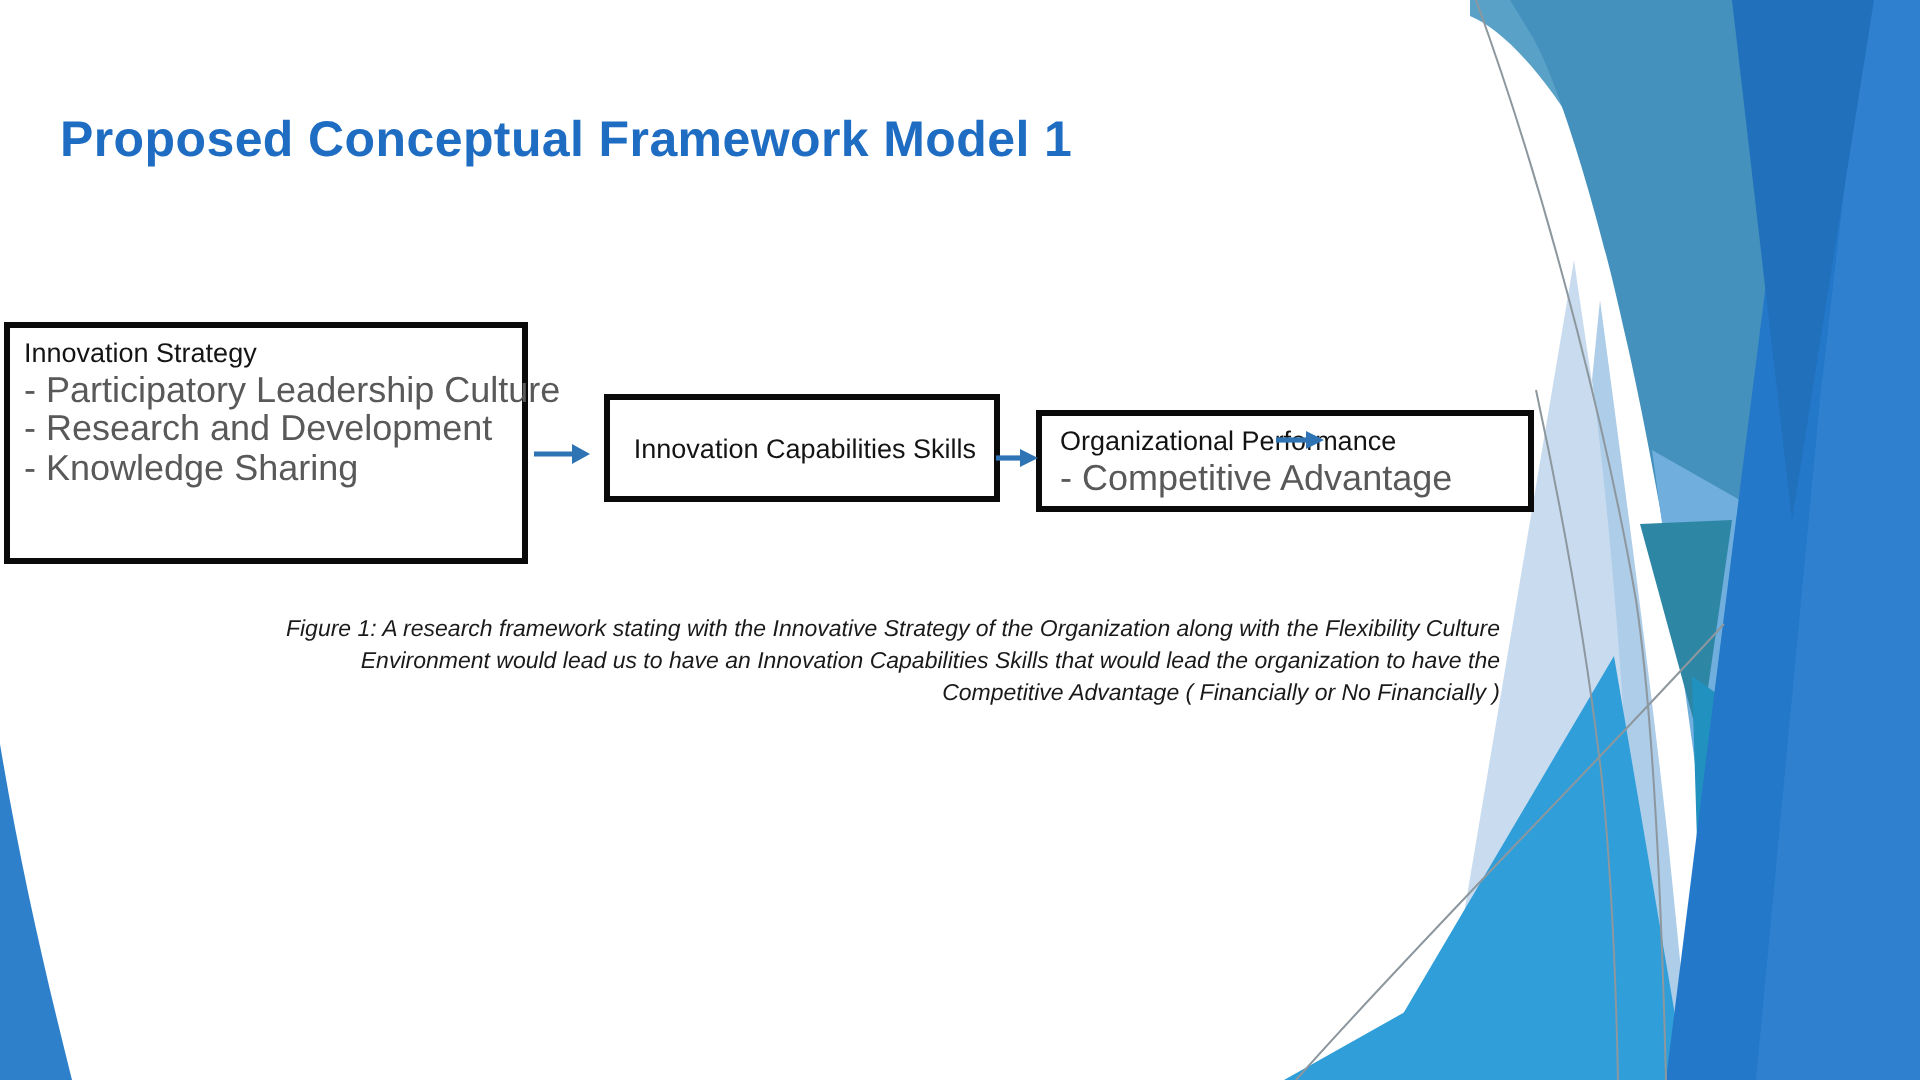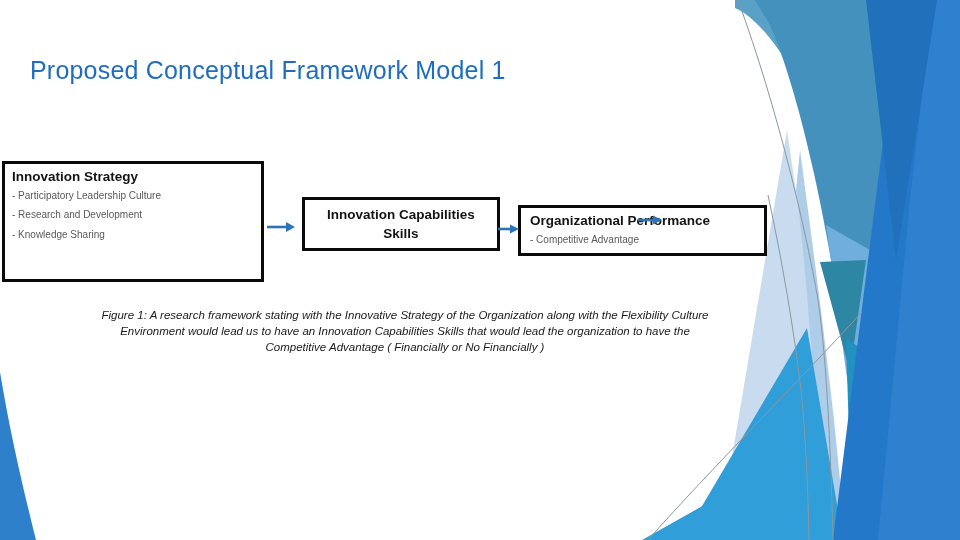--- a/index.html
+++ b/index.html
@@ -3,40 +3,40 @@
 <meta charset="utf-8">
 <style>
   html,body{margin:0;padding:0;background:#222;}
   .slide{
     position:relative;width:960px;height:540px;background:#ffffff;
     overflow:hidden;font-family:"Liberation Sans","DejaVu Sans",sans-serif;
   }
   .bg{position:absolute;top:0;left:0;width:960px;height:540px;z-index:0;}
   .title{
     position:absolute;left:30px;top:56px;margin:0;z-index:2;
-    font-size:25px;font-weight:normal;color:#1E6DC2;letter-spacing:.2px;
+    font-size:25px;font-weight:bold;color:#1E6DC2;letter-spacing:.2px;
   }
   .box{
     position:absolute;z-index:2;background:#ffffff;
     border:3px solid #0a0a0a;box-sizing:border-box;
   }
   .box-strategy{left:2px;top:161px;width:262px;height:121px;padding:3px 7px;}
   .box-capabilities{
     left:302px;top:197px;width:198px;height:54px;
     display:flex;align-items:center;justify-content:flex-end;text-align:center;
     padding:0 9px;
   }
   .box-performance{left:518px;top:205px;width:249px;height:51px;padding:3px 9px;}
-  .box-heading{font-size:13.5px;font-weight:bold;color:#141414;line-height:19px;white-space:nowrap;}
-  .box-item{font-size:10px;color:#595959;line-height:19.4px;white-space:nowrap;}
+  .box-heading{font-size:13.5px;font-weight:normal;color:#141414;line-height:19px;white-space:nowrap;}
+  .box-item{font-size:18px;color:#595959;line-height:19.4px;white-space:nowrap;}
   .box-capabilities .box-heading{white-space:normal;line-height:19px;}
   .flow-arrow{position:absolute;z-index:3;}
   .caption{
     position:absolute;left:60px;top:307px;width:690px;z-index:2;
-    text-align:center;font-style:italic;font-size:11.5px;line-height:16px;color:#1a1a1a;
+    text-align:right;font-style:italic;font-size:11.5px;line-height:16px;color:#1a1a1a;
   }
 </style>
 </head>
 <body>
 
 <div class="slide">
 
   <svg class="bg" viewBox="0 0 960 540" aria-hidden="true">
 
     <path d="M0,372 C10,432 22,484 36,540 L0,540 Z" fill="#2F80CB"></path>

